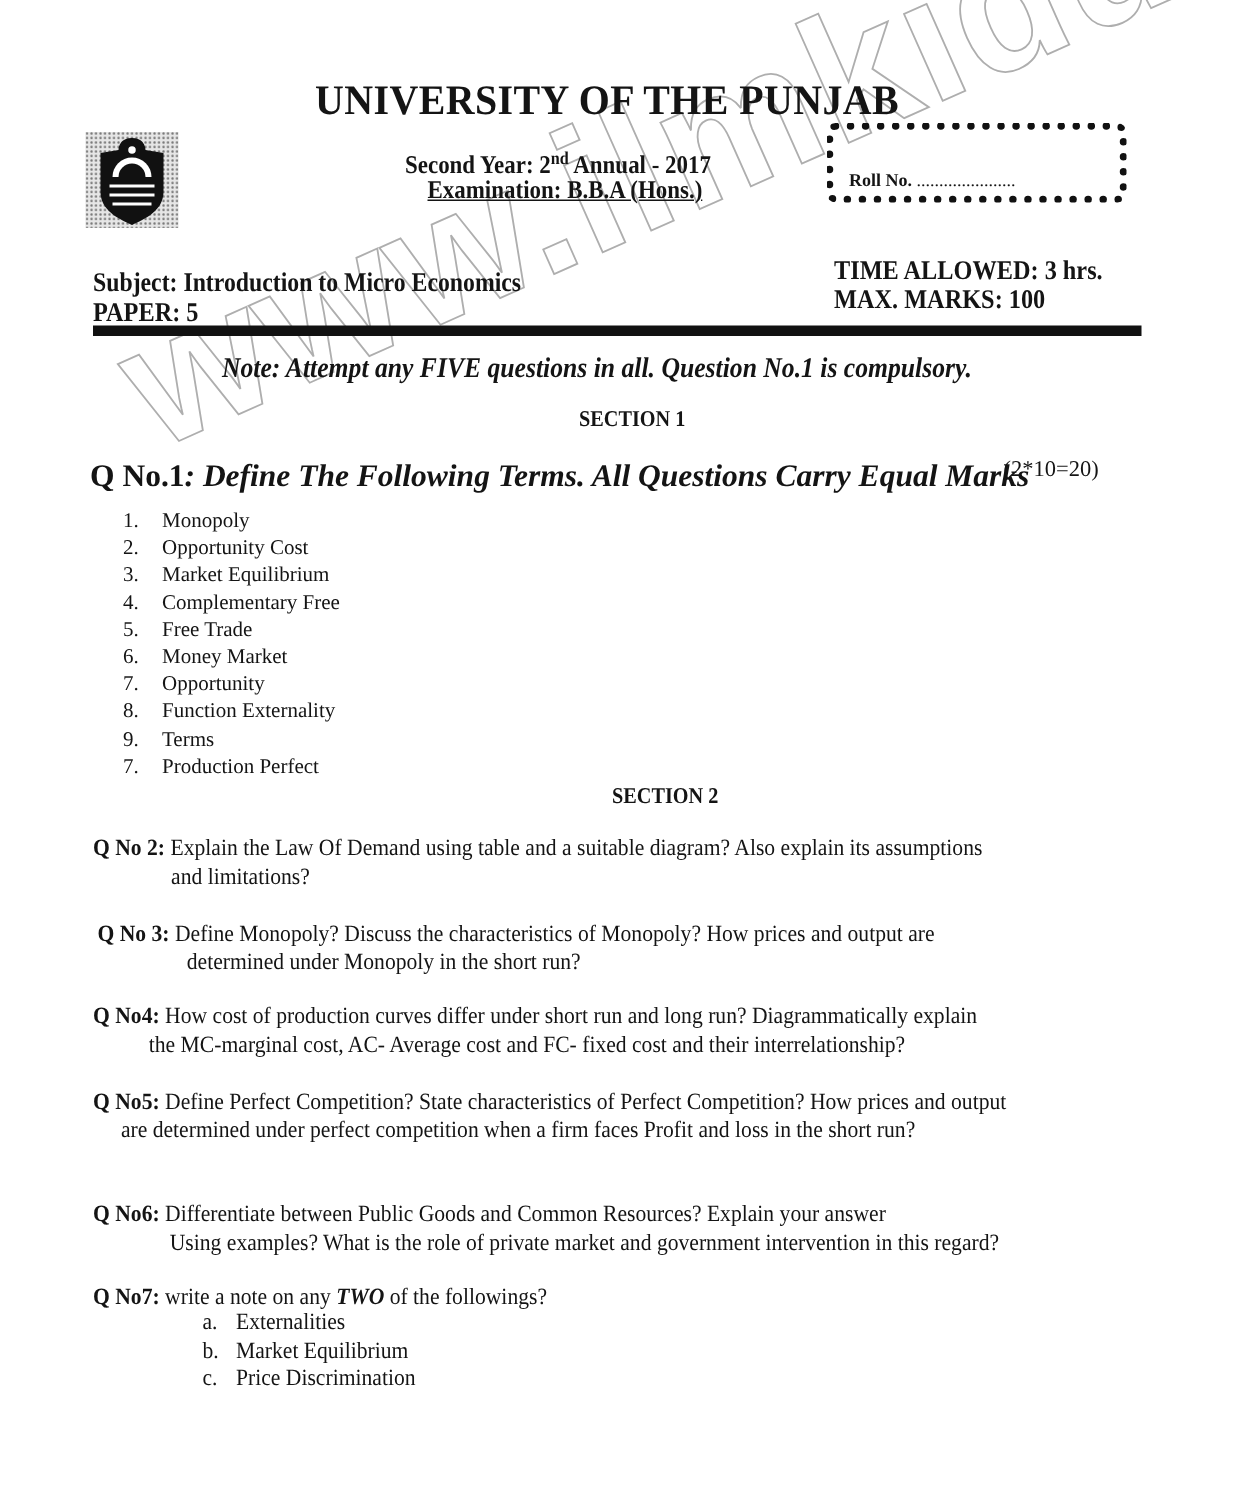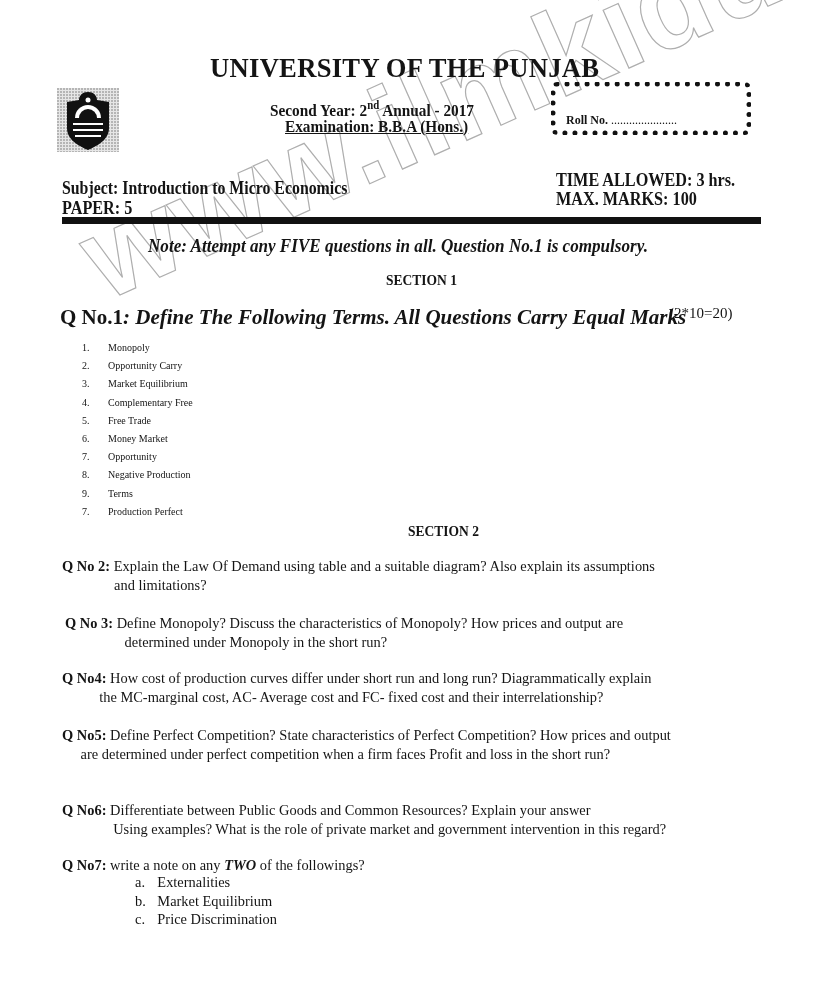--- a/index.html
+++ b/index.html
@@ -30,21 +30,21 @@
   .paper { left:62px; top:198px; font-size:18px; font-weight:bold; transform:scaleX(0.9); transform-origin:left; }
   .time { left:556px; top:170px; font-size:18px; font-weight:bold; transform:scaleX(0.9); transform-origin:left; white-space:nowrap; }
   .marks { left:556px; top:189px; font-size:18px; font-weight:bold; transform:scaleX(0.9); transform-origin:left; white-space:nowrap; }
   .rule { left:62px; top:217px; width:699px; height:7px; background:#111; }
   .note { left:148px; top:235px; font-size:19px; font-weight:bold; font-style:italic; transform:scaleX(0.9); transform-origin:left; white-space:nowrap; }
   .section { font-size:15px; font-weight:bold; transform:scaleX(0.9); transform-origin:left; white-space:nowrap; }
   .q1 { left:60px; top:305px; font-size:21px; white-space:nowrap; }
   .q1 b { font-weight:bold; }
   .q1 .it { font-style:italic; font-weight:bold; }
   .q1-marks { left:669px; top:305px; font-size:15px; }
-  .terms { left:82px; top:339px; font-size:10px; line-height:18.2px; margin:0; padding:0; list-style:none; }
+  .terms { left:82px; top:339px; font-size:14px; line-height:18.2px; margin:0; padding:0; list-style:none; }
   .terms li { white-space:nowrap; }
   .terms .num { display:inline-block; width:26px; }
   .q { font-size:15.5px; line-height:19px; white-space:nowrap; transform:scaleX(0.93); transform-origin:left; }
   .q .qn { font-weight:bold; }
   .sub { display:block; }
   .opts { left:135px; top:873px; font-size:15.5px; line-height:18.5px; margin:0; padding:0; list-style:none; transform:scaleX(0.93); transform-origin:left; }
   .opts .num { display:inline-block; width:24px; }
 </style>
 </head>
 <body>
@@ -93,27 +93,27 @@
 
 <div class="abs section" style="left:386px; top:272px;">SECTION 1</div>
 
 <div class="abs q1">
   <b>Q No.1</b><span class="it">:</span><span class="it"> Define The Following Terms. All Questions Carry Equal Marks</span>
 </div>
 <div class="abs q1-marks">(2*10=20)</div>
 
 <ul class="abs terms">
   <li><span class="num">1.</span><span>Monopoly</span></li>
-  <li><span class="num">2.</span><span>Opportunity Carry</span></li>
+  <li><span class="num">2.</span><span>Opportunity Cost</span></li>
   <li><span class="num">3.</span><span>Market  Equilibrium</span></li>
   <li><span class="num">4.</span><span>Complementary Free</span></li>
   <li><span class="num">5.</span><span>Free Trade</span></li>
   <li><span class="num">6.</span><span>Money Market</span></li>
   <li><span class="num">7.</span><span>Opportunity</span></li>
-  <li><span class="num">8.</span><span>Negative Production</span></li>
+  <li><span class="num">8.</span><span>Function Externality</span></li>
   <li><span class="num">9.</span><span>Terms</span></li>
   <li><span class="num">7.</span><span>Production Perfect</span></li>
 </ul>
 
 <div class="abs section" style="left:408px; top:523px;">SECTION 2</div>
 
 <div class="abs q" style="left:62px; top:556px;">
   <span class="qn">Q No 2:</span><span> Explain the Law Of Demand using table and a suitable diagram? Also explain its assumptions</span>
   <span class="sub" style="padding-left:56px;">and limitations?</span>
 </div>

